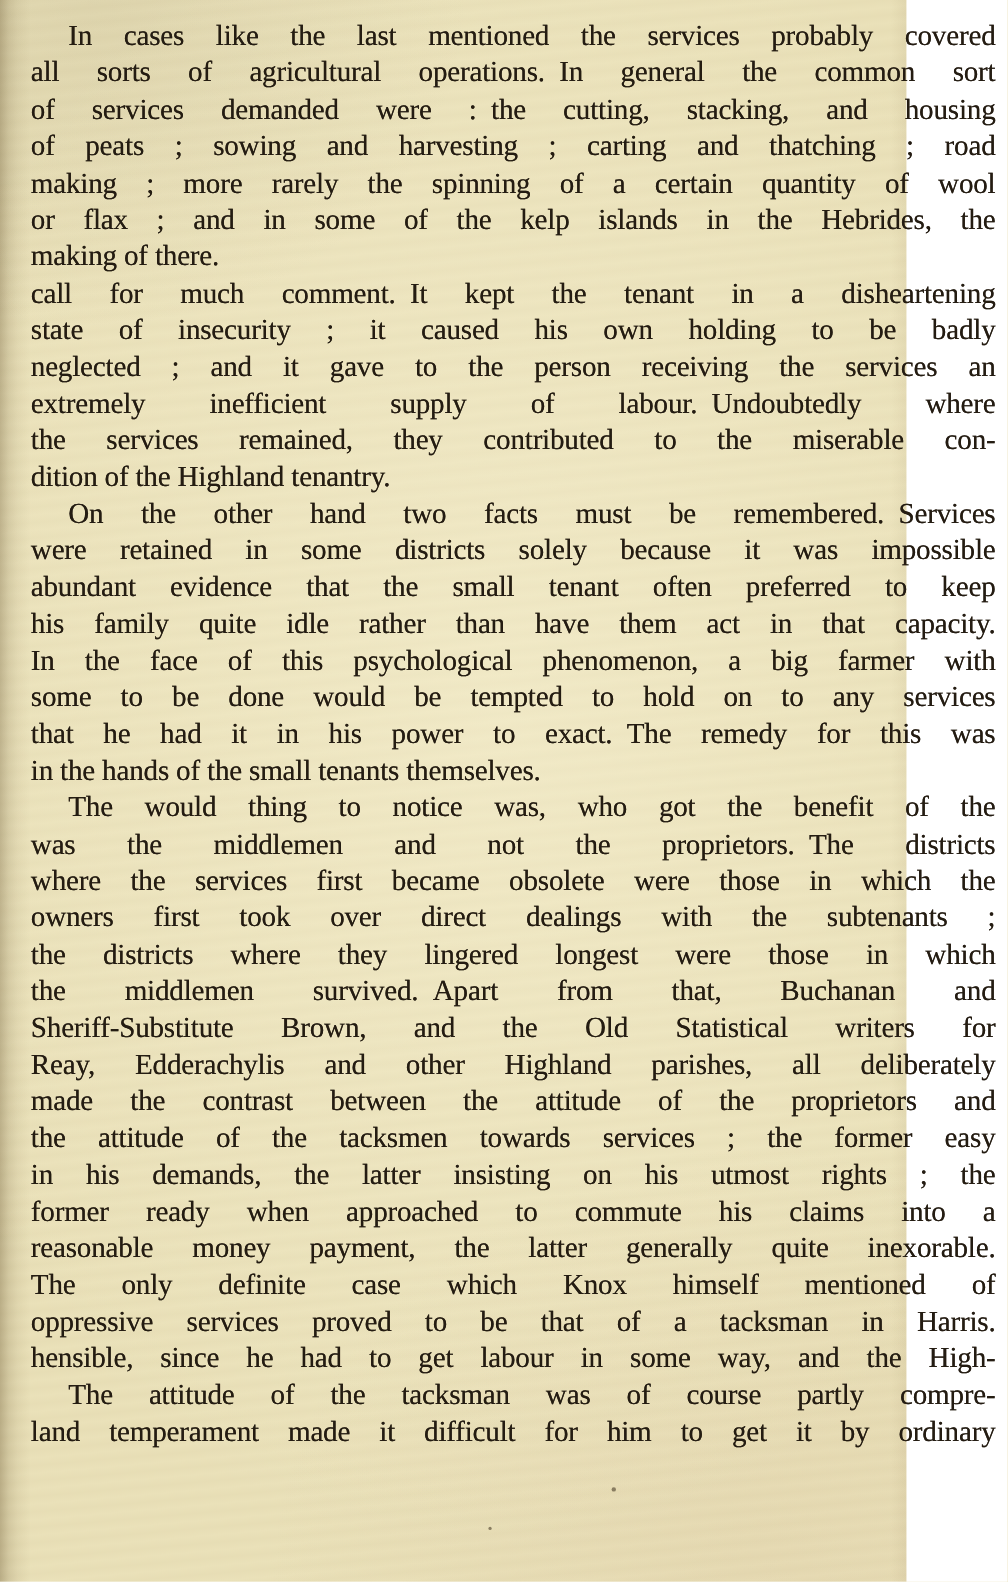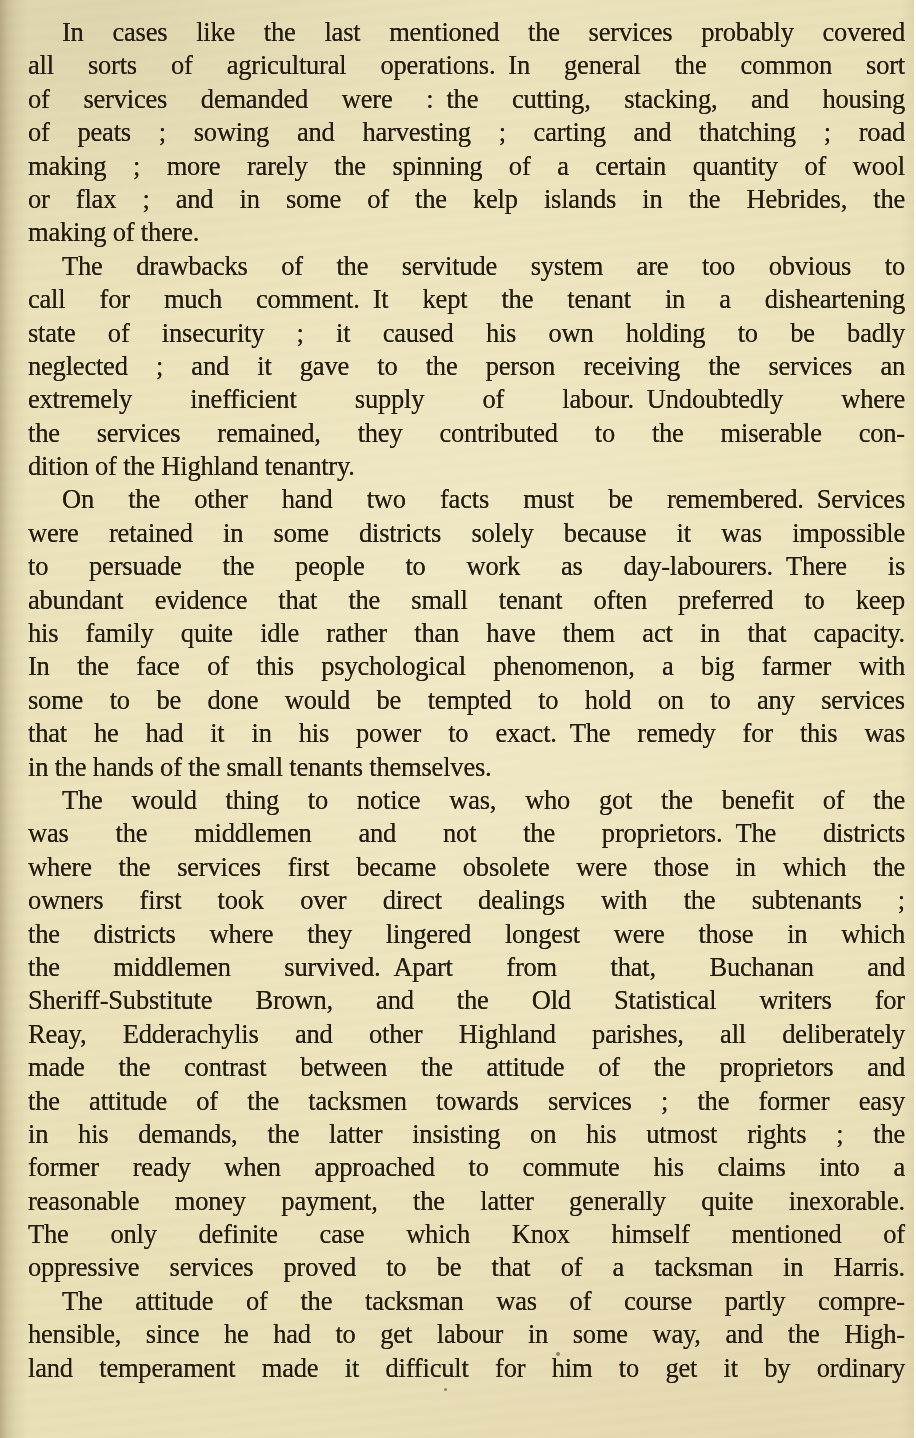--- a/index.html
+++ b/index.html
@@ -4,21 +4,21 @@
 <style>
   html, body {
     margin: 0;
     padding: 0;
     width: 916px;
     height: 1438px;
     overflow: hidden;
   }
   .page {
     position: relative;
-    width: 914px;
+    width: 824px;
     height: 1438px;
     background-color: #eae1b9;
     background-image:
       radial-gradient(ellipse 120% 90% at 55% 45%, rgba(255,250,225,0.35), rgba(0,0,0,0) 60%),
       radial-gradient(ellipse 80% 40% at 85% 100%, rgba(190,150,120,0.10), rgba(0,0,0,0) 70%),
       radial-gradient(ellipse 60% 30% at 10% 0%, rgba(120,110,80,0.10), rgba(0,0,0,0) 70%),
       linear-gradient(90deg, rgba(110,92,55,0.38) 0px, rgba(110,92,55,0.18) 8px, rgba(110,92,55,0.08) 16px, rgba(0,0,0,0) 28px),
       linear-gradient(270deg, rgba(150,130,90,0.10) 0px, rgba(0,0,0,0) 14px),
       repeating-linear-gradient(175deg, rgba(160,140,90,0.045) 0px, rgba(0,0,0,0) 7px, rgba(160,140,90,0.045) 14px);
     font-family: "Liberation Serif", "DejaVu Serif", serif;
@@ -61,33 +61,31 @@
       <div class="line first">In cases like the last mentioned the services probably covered</div>
       <div class="line">all sorts of agricultural operations. In general the common sort</div>
       <div class="line">of services demanded were : the cutting, stacking, and housing</div>
       <div class="line">of peats ; sowing and harvesting ; carting and thatching ; road</div>
       <div class="line">making ; more rarely the spinning of a certain quantity of wool</div>
       <div class="line">or flax ; and in some of the kelp islands in the Hebrides, the</div>
       <div class="line last">making of there.</div>
     </div>
 
     <div class="para">
-      <div class="line first">The drawbacks of the servitude system are too obvious to</div>
       <div class="line">call for much comment. It kept the tenant in a disheartening</div>
       <div class="line">state of insecurity ; it caused his own holding to be badly</div>
       <div class="line">neglected ; and it gave to the person receiving the services an</div>
       <div class="line">extremely inefficient supply of labour. Undoubtedly where</div>
       <div class="line">the services remained, they contributed to the miserable con-</div>
       <div class="line last">dition of the Highland tenantry.</div>
     </div>
 
     <div class="para">
       <div class="line first">On the other hand two facts must be remembered. Services</div>
       <div class="line">were retained in some districts solely because it was impossible</div>
-      <div class="line">to persuade the people to work as day-labourers. There is</div>
       <div class="line">abundant evidence that the small tenant often preferred to keep</div>
       <div class="line">his family quite idle rather than have them act in that capacity.</div>
       <div class="line">In the face of this psychological phenomenon, a big farmer with</div>
       <div class="line">some to be done would be tempted to hold on to any services</div>
       <div class="line">that he had it in his power to exact. The remedy for this was</div>
       <div class="line last">in the hands of the small tenants themselves.</div>
     </div>
 
     <div class="para">
       <div class="line first">The would thing to notice was, who got the benefit of the</div>
@@ -101,22 +99,22 @@
       <div class="line">made the contrast between the attitude of the proprietors and</div>
       <div class="line">the attitude of the tacksmen towards services ; the former easy</div>
       <div class="line">in his demands, the latter insisting on his utmost rights ; the</div>
       <div class="line">former ready when approached to commute his claims into a</div>
       <div class="line">reasonable money payment, the latter generally quite inexorable.</div>
       <div class="line">The only definite case which Knox himself mentioned of</div>
       <div class="line">oppressive services proved to be that of a tacksman in Harris.</div>
     </div>
 
     <div class="para">
+      <div class="line">hensible, since he had to get labour in some way, and the High-</div>
       <div class="line first">The attitude of the tacksman was of course partly compre-</div>
-      <div class="line">hensible, since he had to get labour in some way, and the High-</div>
       <div class="line">land temperament made it difficult for him to get it by ordinary</div>
     </div>
 
   </div>
 
   <div class="speck s1"></div>
   <div class="speck s2"></div>
 </div>
 
 </body></html>

